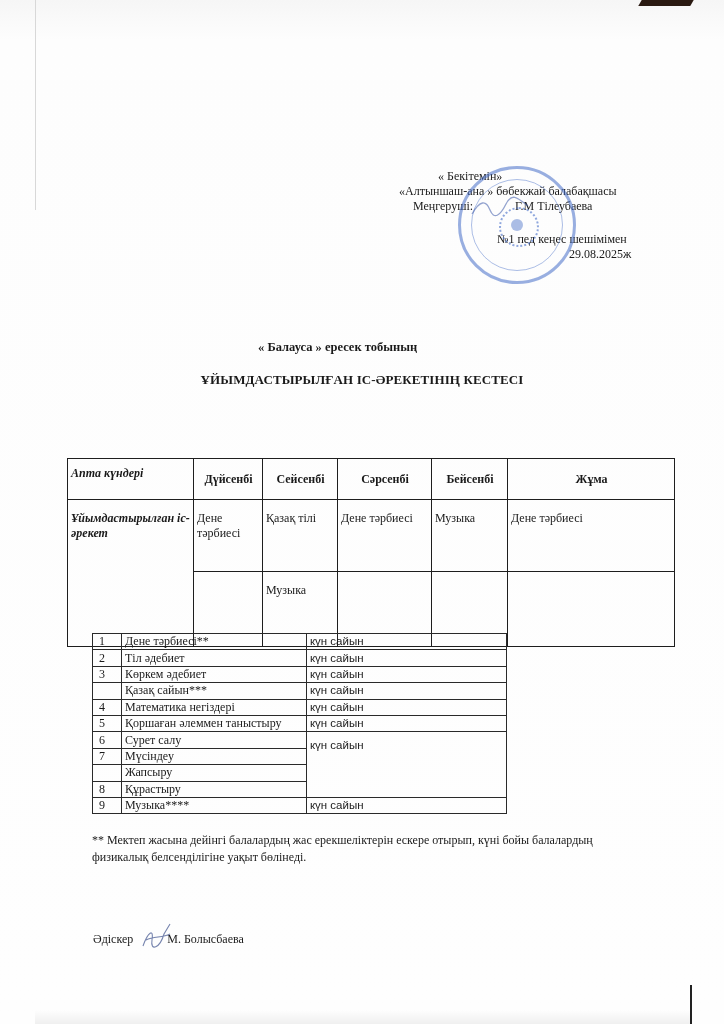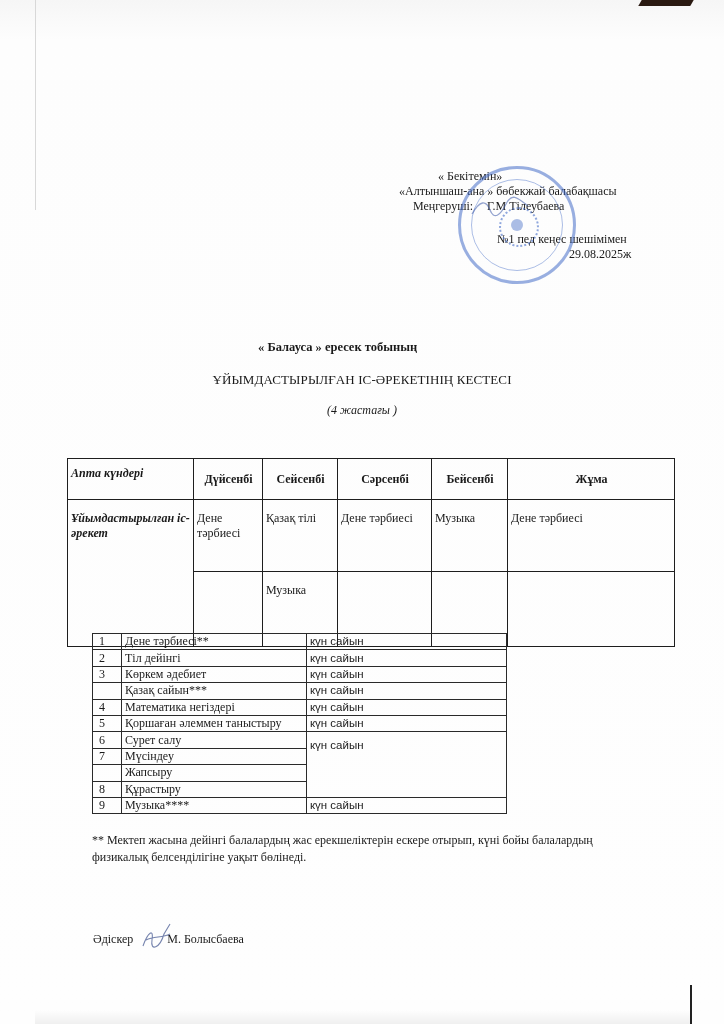--- a/index.html
+++ b/index.html
@@ -43,21 +43,21 @@
     position: absolute;
     left: 380px; top: 166px;
     width: 262px;
     font-size: 12px;
     line-height: 15px;
   }
   .approval .line { position: absolute; white-space: nowrap; }
   .approval .l1 { left: 58px; top: 3px; }
   .approval .l2 { left: 19px; top: 18px; }
   .approval .l3 { left: 33px; top: 33px; }
-  .approval .l3 .name { position: absolute; left: 74px; top: 0; }
+  .approval .l3 .name { position: absolute; left: 102px; top: 0; }
   .approval .l4 { left: 117px; top: 66px; }
   .approval .l5 { left: 189px; top: 81px; }
 
   .stamp {
     position: absolute;
     left: 458px; top: 166px;
     width: 118px; height: 118px;
     border-radius: 50%;
     border: 3px solid rgba(70, 110, 200, 0.55);
     box-sizing: border-box;
@@ -86,21 +86,21 @@
     pointer-events: none;
   }
 
   
   .title-block { position: absolute; left: 0; width: 724px; text-align: center; }
   .group-title {
     top: 340px; left: 258px; width: auto; text-align: left;
     font-weight: bold; font-size: 12.5px;
   }
   .main-title {
-    top: 372px; font-weight: normal; font-size: 13px; letter-spacing: 0.1px;
+    top: 372px; font-weight: bold; font-size: 13px; letter-spacing: 0.1px;
   }
   .age-line {
     top: 403px; font-style: italic; font-size: 12px;
   }
   .year-line {
     top: 419px; font-style: italic; font-weight: bold; font-size: 12px;
   }
 
   
   table.schedule {
@@ -200,21 +200,20 @@
     <div class="stamp-inner"></div>
     <div class="stamp-core"></div>
   </div>
 
   <svg class="signature-scribble" style="left:470px; top:196px;" width="60" height="22" viewBox="0 0 60 22">
     <path d="M2 18 C10 4, 16 4, 20 14 S 30 20, 36 8 S 48 2, 58 10" fill="none" stroke="rgba(60,90,170,0.55)" stroke-width="1.3"></path>
   </svg>
 
   <div class="title-block group-title">« Балауса » ересек тобының</div>
   <div class="title-block main-title">ҰЙЫМДАСТЫРЫЛҒАН ІС-ӘРЕКЕТІНІҢ КЕСТЕСІ</div>
-  <div class="title-block age-line">(4 жастағы )</div>
 
   <table class="schedule">
     <colgroup>
       <col style="width:126px">
       <col style="width:69px">
       <col style="width:75px">
       <col style="width:94px">
       <col style="width:76px">
       <col style="width:167px">
     </colgroup>
@@ -252,21 +251,21 @@
       <col style="width:200px">
     </colgroup>
     <tbody>
         <tr>
       <td class="num">1</td>
       <td>Дене тәрбиесі**</td>
       <td class="freq">күн сайын</td>
     </tr>
     <tr>
       <td class="num">2</td>
-      <td>Тіл  дейінгі</td>
+      <td>Тіл  әдебиет</td>
       <td class="freq">күн сайын</td>
     </tr>
     <tr>
       <td class="num">3</td>
       <td>Көркем әдебиет</td>
       <td class="freq">күн сайын</td>
     </tr>
     <tr>
       <td class="num"></td>
       <td>Қазақ сайын***</td>

